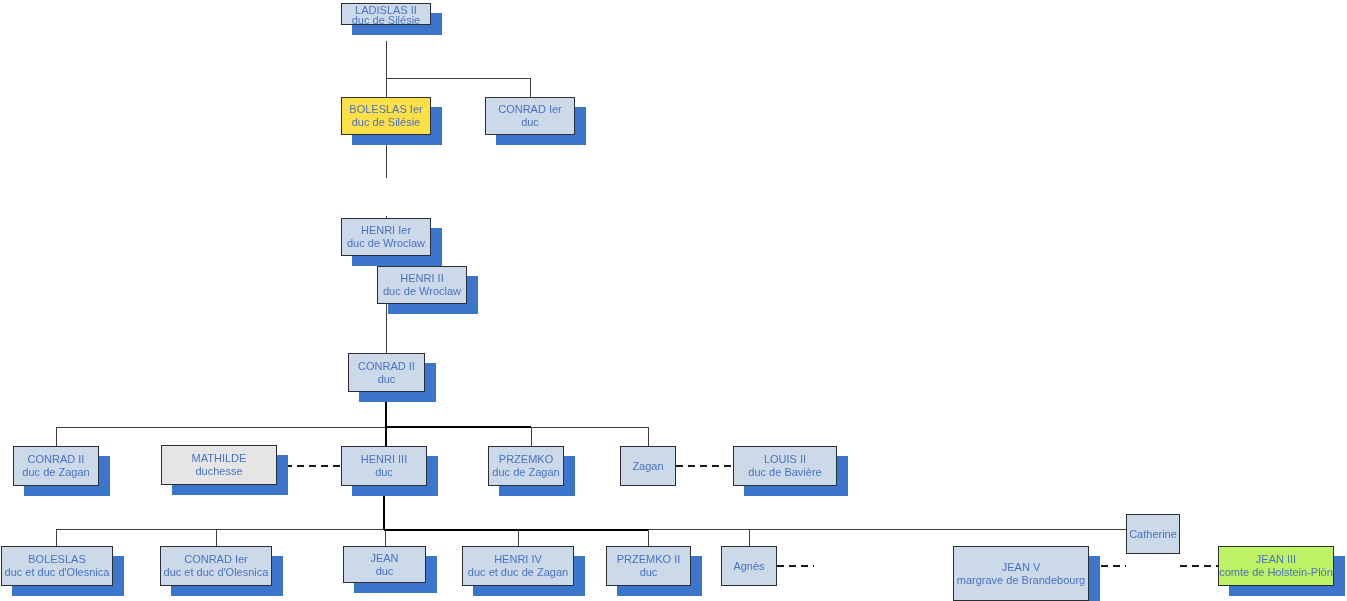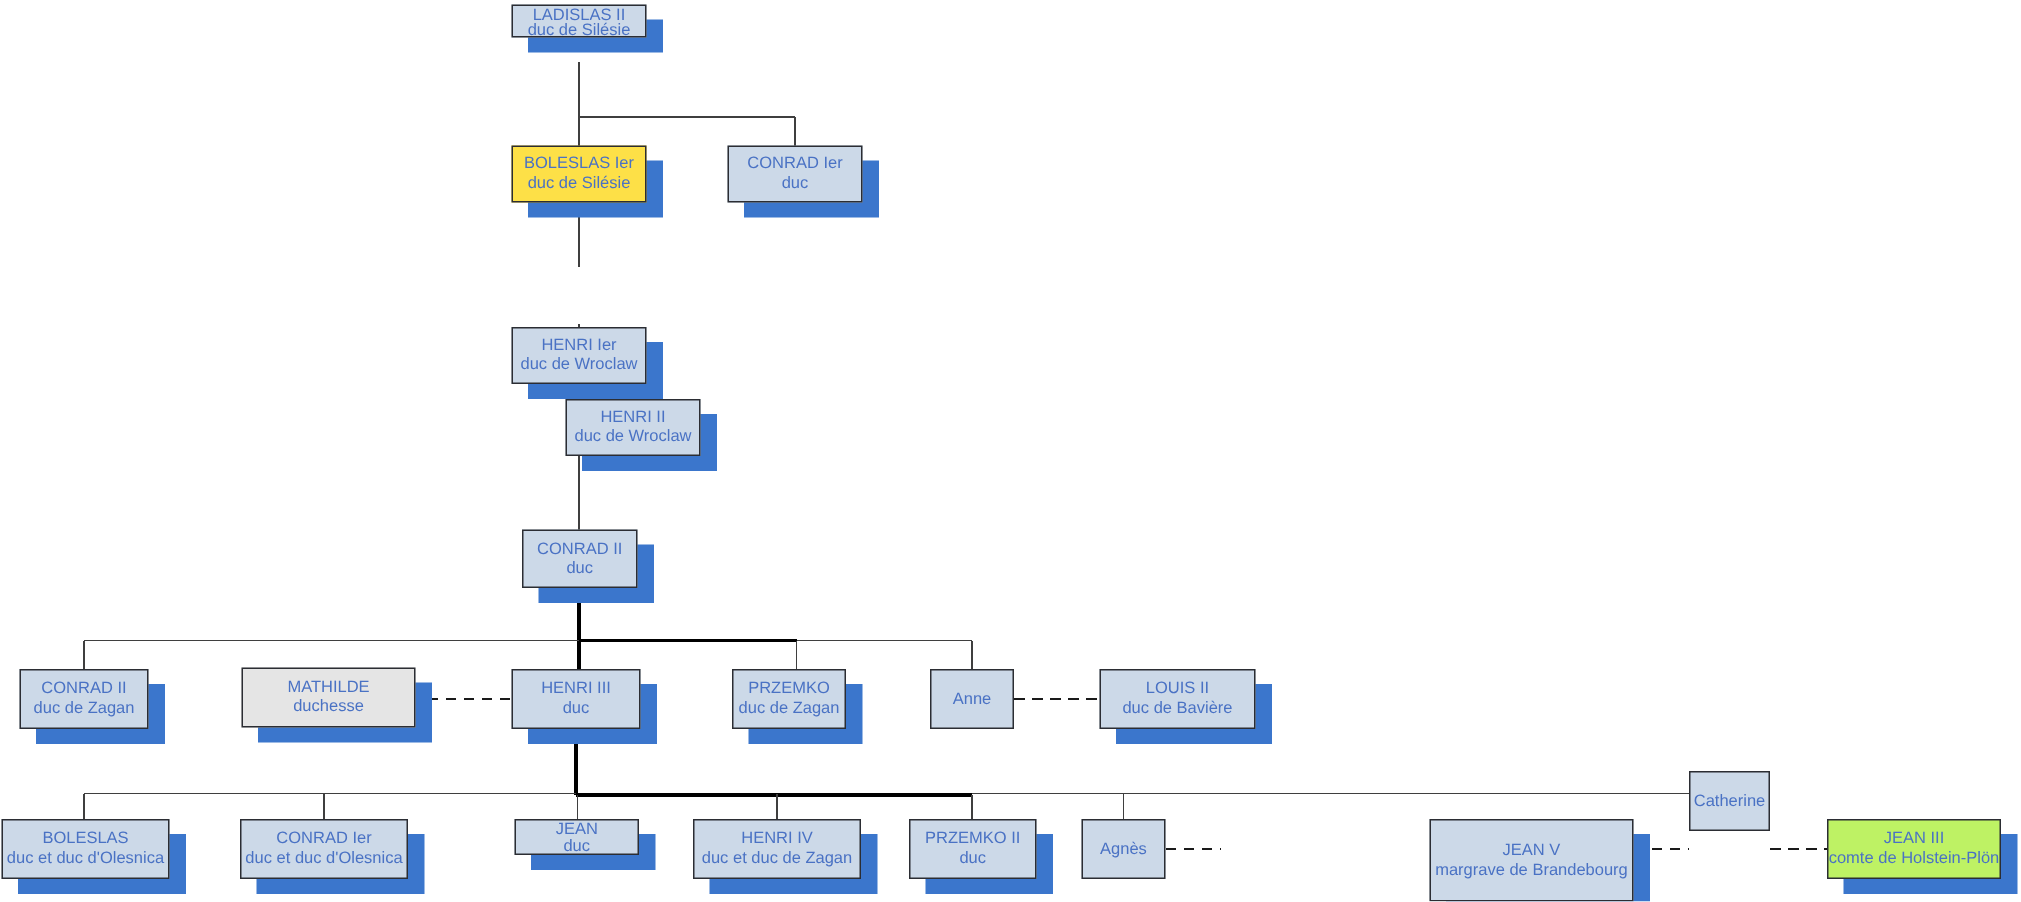--- a/index.html
+++ b/index.html
@@ -119,35 +119,35 @@
       </div>
       <div class="node" style="left: 341px; top: 446px; width: 86px; height: 40px; background: rgb(204, 217, 232); border: 1.5px solid rgb(43, 45, 51); color: rgb(74, 114, 196); box-shadow: rgb(59, 118, 204) 11px 10px 0px 0px;">
         <span class="person-name">HENRI III</span>
         <span class="person-title">duc</span>
       </div>
       <div class="node" style="left: 488px; top: 446px; width: 76px; height: 40px; background: rgb(204, 217, 232); border: 1.5px solid rgb(43, 45, 51); color: rgb(74, 114, 196); box-shadow: rgb(59, 118, 204) 11px 10px 0px 0px;">
         <span class="person-name">PRZEMKO</span>
         <span class="person-title">duc de Zagan</span>
       </div>
       <div class="node" style="left: 620px; top: 446px; width: 56px; height: 40px; background: rgb(204, 217, 232); border: 1.5px solid rgb(43, 45, 51); color: rgb(74, 114, 196);">
-        <span class="person-name">Anne</span>
+        <span class="person-name">Zagan</span>
       </div>
       <div class="node" style="left: 733px; top: 446px; width: 104px; height: 40px; background: rgb(204, 217, 232); border: 1.5px solid rgb(43, 45, 51); color: rgb(74, 114, 196); box-shadow: rgb(59, 118, 204) 11px 10px 0px 0px;">
         <span class="person-name">LOUIS II</span>
         <span class="person-title">duc de Bavière</span>
       </div>
       <div class="node" style="left: 1px; top: 546px; width: 112px; height: 40px; background: rgb(204, 217, 232); border: 1.5px solid rgb(43, 45, 51); color: rgb(74, 114, 196); box-shadow: rgb(59, 118, 204) 11px 10px 0px 0px;">
         <span class="person-name">BOLESLAS</span>
         <span class="person-title">duc et duc d'Olesnica</span>
       </div>
       <div class="node" style="left: 160px; top: 546px; width: 112px; height: 40px; background: rgb(204, 217, 232); border: 1.5px solid rgb(43, 45, 51); color: rgb(74, 114, 196); box-shadow: rgb(59, 118, 204) 11px 10px 0px 0px;">
         <span class="person-name">CONRAD Ier</span>
         <span class="person-title">duc et duc d'Olesnica</span>
       </div>
-      <div class="node" style="left: 343px; top: 546px; width: 83px; height: 24px; background: rgb(204, 217, 232); border: 1.5px solid rgb(43, 45, 51); color: rgb(74, 114, 196); box-shadow: rgb(59, 118, 204) 11px 10px 0px 0px; align-items: center;">
+      <div class="node" style="left: 343px; top: 546px; width: 83px; height: 37px; background: rgb(204, 217, 232); border: 1.5px solid rgb(43, 45, 51); color: rgb(74, 114, 196); box-shadow: rgb(59, 118, 204) 11px 10px 0px 0px; align-items: center;">
         <span class="person-name">JEAN</span>
         <span class="person-title">duc</span>
       </div>
       <div class="node" style="left: 462px; top: 546px; width: 112px; height: 40px; background: rgb(204, 217, 232); border: 1.5px solid rgb(43, 45, 51); color: rgb(74, 114, 196); box-shadow: rgb(59, 118, 204) 11px 10px 0px 0px;">
         <span class="person-name">HENRI IV</span>
         <span class="person-title">duc et duc de Zagan</span>
       </div>
       <div class="node" style="left: 606px; top: 546px; width: 85px; height: 40px; background: rgb(204, 217, 232); border: 1.5px solid rgb(43, 45, 51); color: rgb(74, 114, 196); box-shadow: rgb(59, 118, 204) 11px 10px 0px 0px;">
         <span class="person-name">PRZEMKO II</span>
         <span class="person-title">duc</span>

